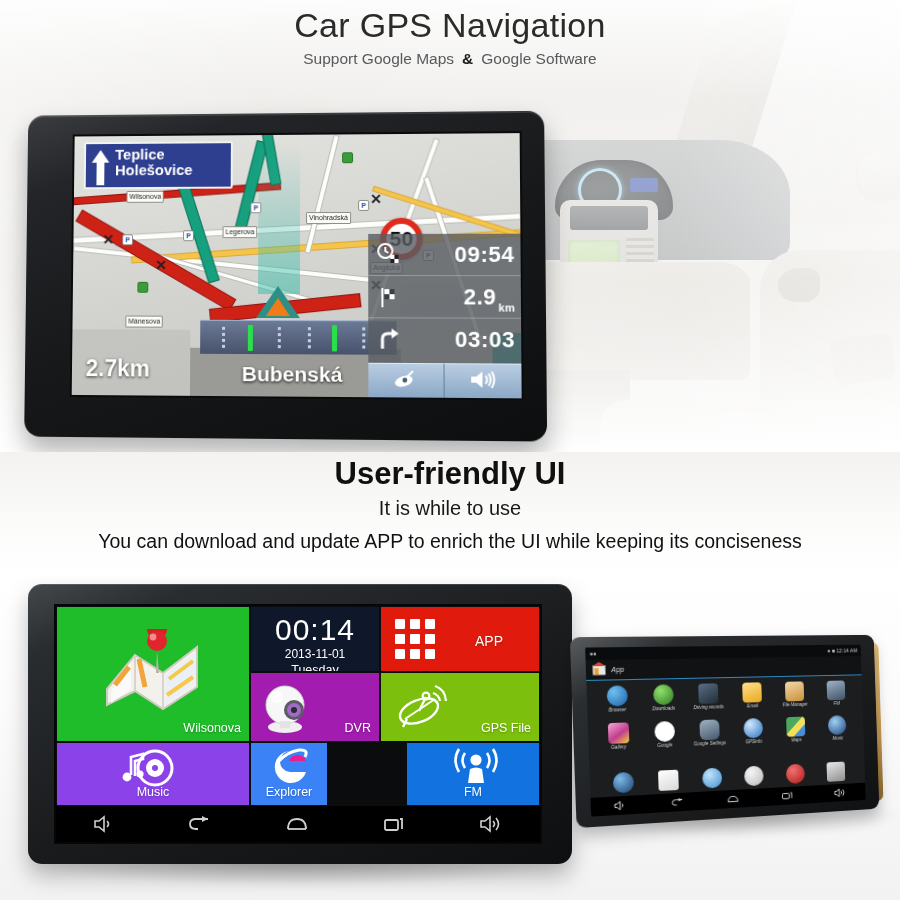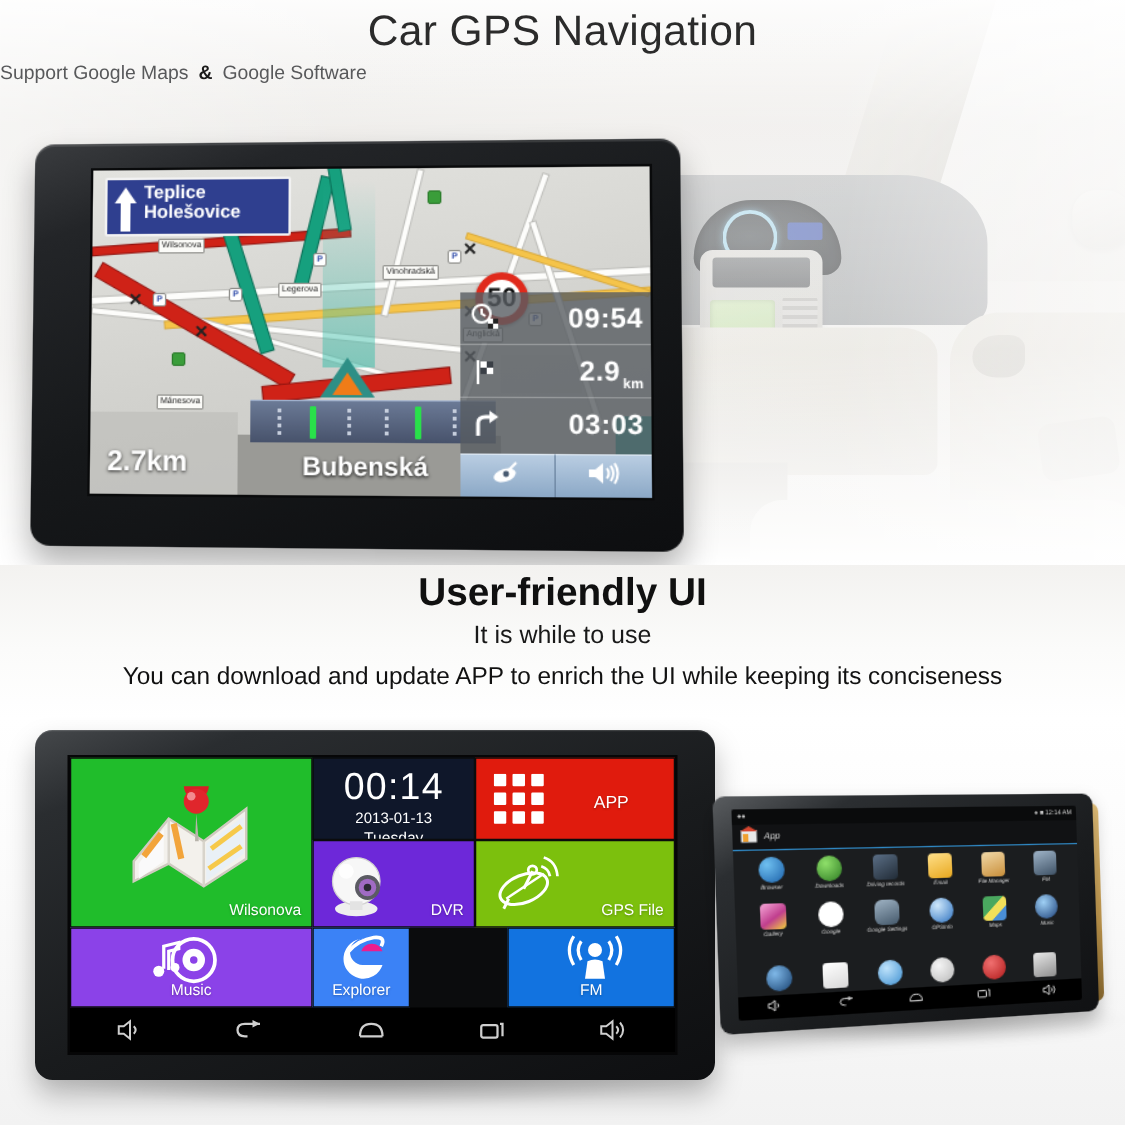--- a/index.html
+++ b/index.html
@@ -134,21 +134,21 @@
     background: linear-gradient(90deg, rgba(255,255,255,.50) 0%, rgba(255,255,255,.06) 30%,
                 rgba(255,255,255,.10) 75%, rgba(255,255,255,.55) 100%);
   }
 
   .header-title {
     position: absolute; left: 0; top: 6px; width: 900px; text-align: center;
     font-size: 34px; font-weight: 400; color: #2b2b2b; letter-spacing: .3px;
     z-index: 6;
   }
   .header-sub {
-    position: absolute; left: 0; top: 50px; width: 900px; text-align: left;
+    position: absolute; left: 0; top: 50px; width: 900px; text-align: center;
     font-size: 15.5px; color: #58595b; z-index: 6;
   }
   .header-sub .amp { color:#1a1a1a; font-weight:700; margin:0 8px; }
 
   
   #device-top {
     position: absolute; left: 22px; top: 112px; width: 520px; height: 326px; z-index: 5;
   }
   .dev-body {
     position: absolute; inset: 0;
@@ -612,21 +612,21 @@
               <circle cx="56" cy="12" r="10" fill="#e0262c"></circle>
               <circle cx="52" cy="8" r="3.4" fill="#f28b8f"></circle>
               <path d="M56 22 L55 44 L58 44 Z" fill="#b8b4ab"></path>
             </svg>
           </span>
           <span class="tile-label">Wilsonova</span>
         </div>
 
         <div class="tile" style="left:194px;top:0;width:130px;height:66px;background:#0f172a;">
           <div class="clock-time">00:14</div>
-          <div class="clock-date">2013-01-13</div>
+          <div class="clock-date">2013-11-01</div>
           <div class="clock-day">Tuesday</div>
         </div>
 
         <div class="tile" style="left:324px;top:0;width:160px;height:66px;background:#e01b0d;">
           <span style="position:absolute;left:14px;top:12px;">
             <svg width="42" height="42" viewBox="0 0 42 42">
               <g fill="#fff">
                 <rect x="0" y="0" width="10" height="10" rx="1"></rect>
                 <rect x="15" y="0" width="10" height="10" rx="1"></rect>
                 <rect x="30" y="0" width="10" height="10" rx="1"></rect>
@@ -635,21 +635,21 @@
                 <rect x="30" y="15" width="10" height="10" rx="1"></rect>
                 <rect x="0" y="30" width="10" height="10" rx="1"></rect>
                 <rect x="15" y="30" width="10" height="10" rx="1"></rect>
                 <rect x="30" y="30" width="10" height="10" rx="1"></rect>
               </g>
             </svg>
           </span>
           <span class="tile-label" style="bottom:22px;right:36px;font-size:14px;">APP</span>
         </div>
 
-        <div class="tile" style="left:194px;top:66px;width:130px;height:70px;background:#6d28d9;">
+        <div class="tile" style="left:194px;top:66px;width:130px;height:70px;background:#a21caf;">
           <span style="position:absolute;left:10px;top:10px;">
             <svg width="54" height="52" viewBox="0 0 54 52">
               <ellipse cx="24" cy="44" rx="17" ry="6" fill="#efefef"></ellipse>
               <circle cx="24" cy="22" r="19" fill="#f7f7f7" stroke="#d2d2d2" stroke-width="1"></circle>
               <circle cx="16" cy="14" r="6" fill="#ffffff" opacity=".85"></circle>
               <circle cx="33" cy="27" r="10" fill="#5b5b63"></circle>
               <circle cx="33" cy="27" r="7" fill="#a06bc4"></circle>
               <circle cx="33" cy="27" r="3" fill="#2a2a33"></circle>
               <rect x="19" y="38" width="10" height="7" fill="#e3e3e3"></rect>
             </svg>

